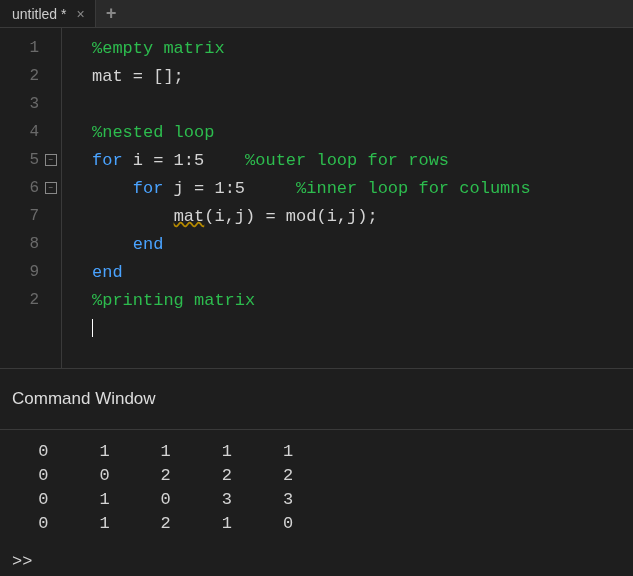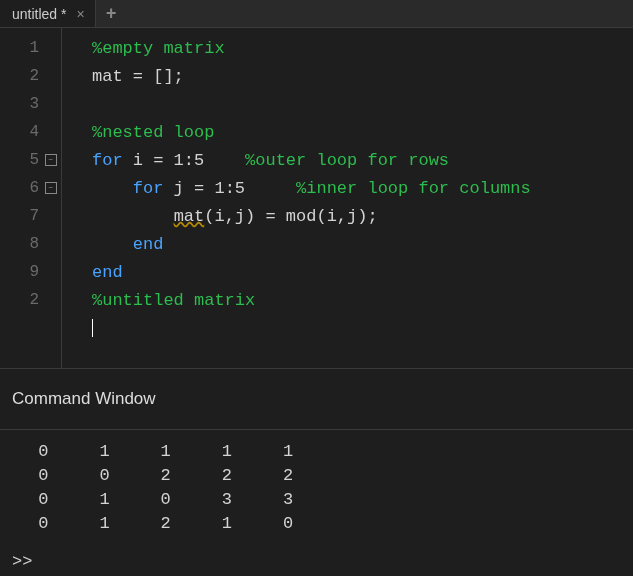--- a/index.html
+++ b/index.html
@@ -195,21 +195,21 @@
   <div class="code-area">
     <div class="code-line"><span class="tok-comment">%empty matrix</span></div>
     <div class="code-line"><span class="tok-default">mat = [];</span></div>
     <div class="code-line"></div>
     <div class="code-line"><span class="tok-comment">%nested loop</span></div>
     <div class="code-line"><span class="tok-keyword">for</span><span class="tok-default"> i = 1:5    </span><span class="tok-comment">%outer loop for rows</span></div>
     <div class="code-line"><span class="tok-default">    </span><span class="tok-keyword">for</span><span class="tok-default"> j = 1:5     </span><span class="tok-comment">%inner loop for columns</span></div>
     <div class="code-line"><span class="tok-default">        </span><span class="tok-default underline-wavy">mat</span><span class="tok-default">(i,j) = mod(i,j);</span></div>
     <div class="code-line"><span class="tok-default">    </span><span class="tok-keyword">end</span></div>
     <div class="code-line"><span class="tok-keyword">end</span></div>
-    <div class="code-line"><span class="tok-comment">%untitled matrix</span></div>
+    <div class="code-line"><span class="tok-comment">%printing matrix</span></div>
     <div class="code-line"><span class="cursor"></span></div>
   </div>
 </div>
 
 <div class="command-header">Command Window</div>
 
 <div class="output">
   <div class="output-row"> 0     1     1     1     1</div>
   <div class="output-row"> 0     0     2     2     2</div>
   <div class="output-row"> 0     1     0     3     3</div>

